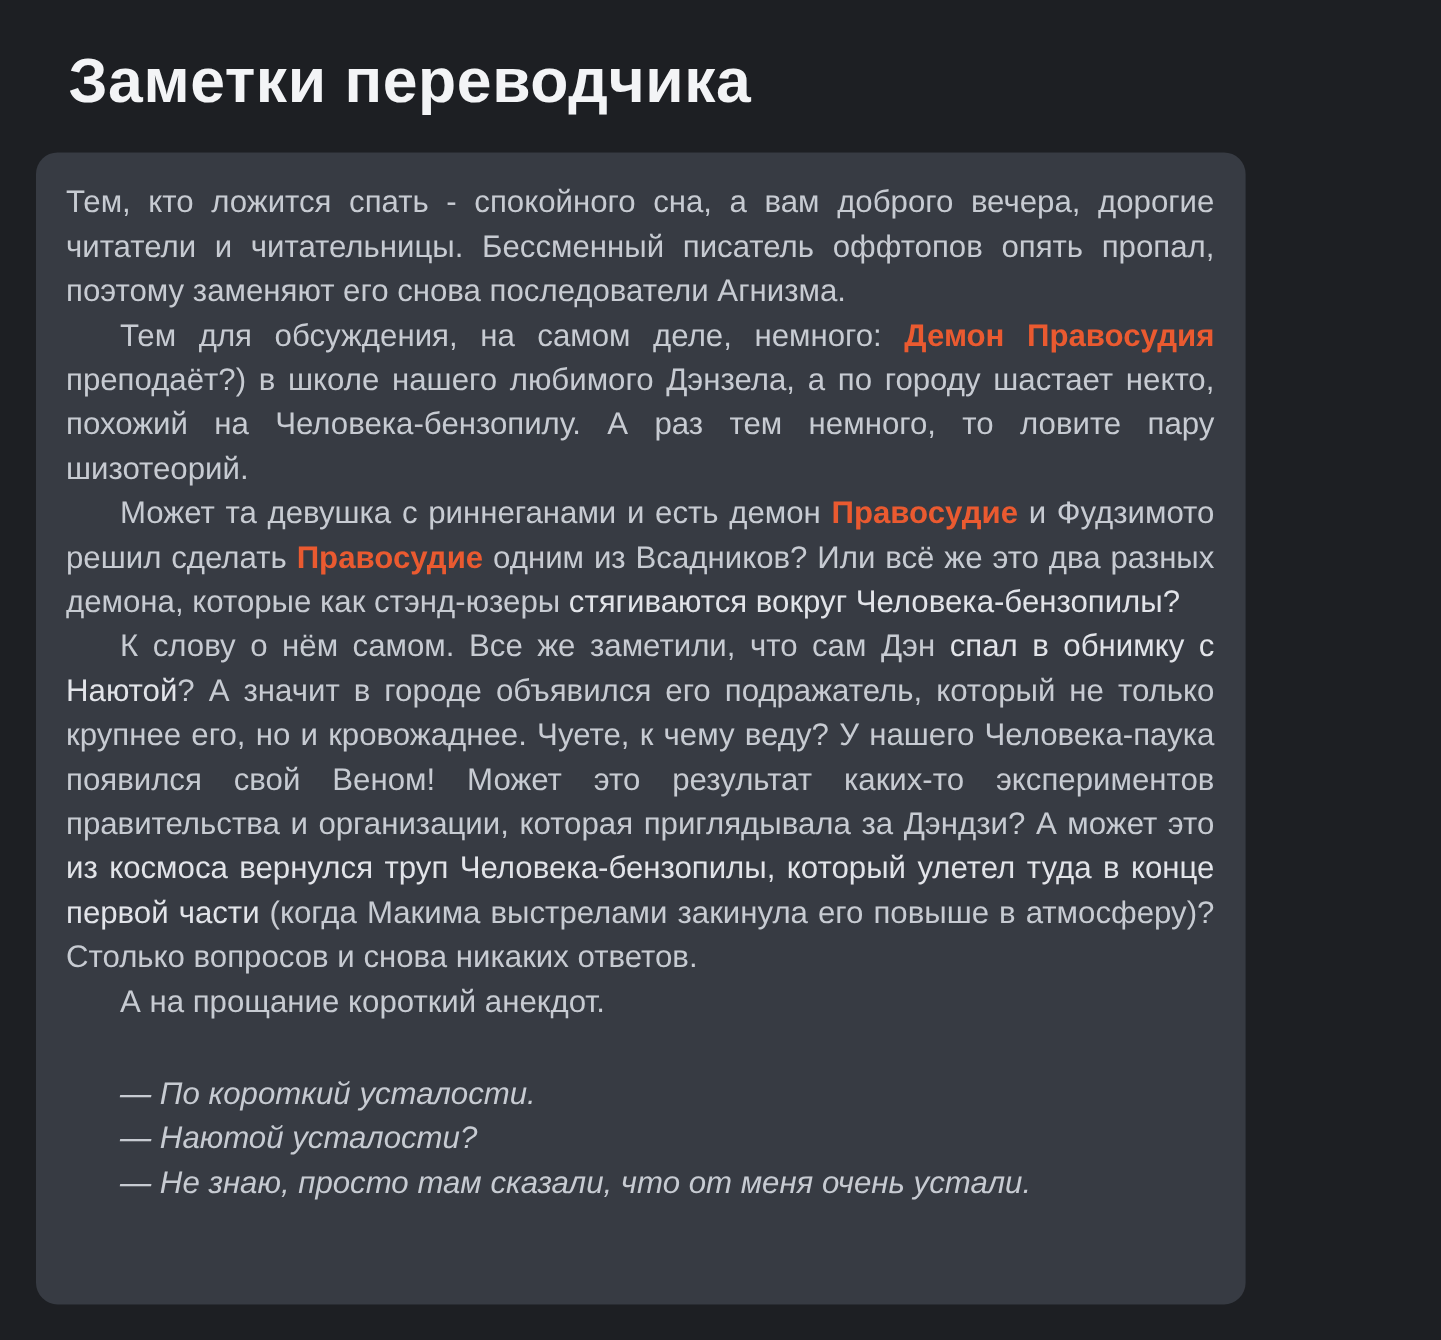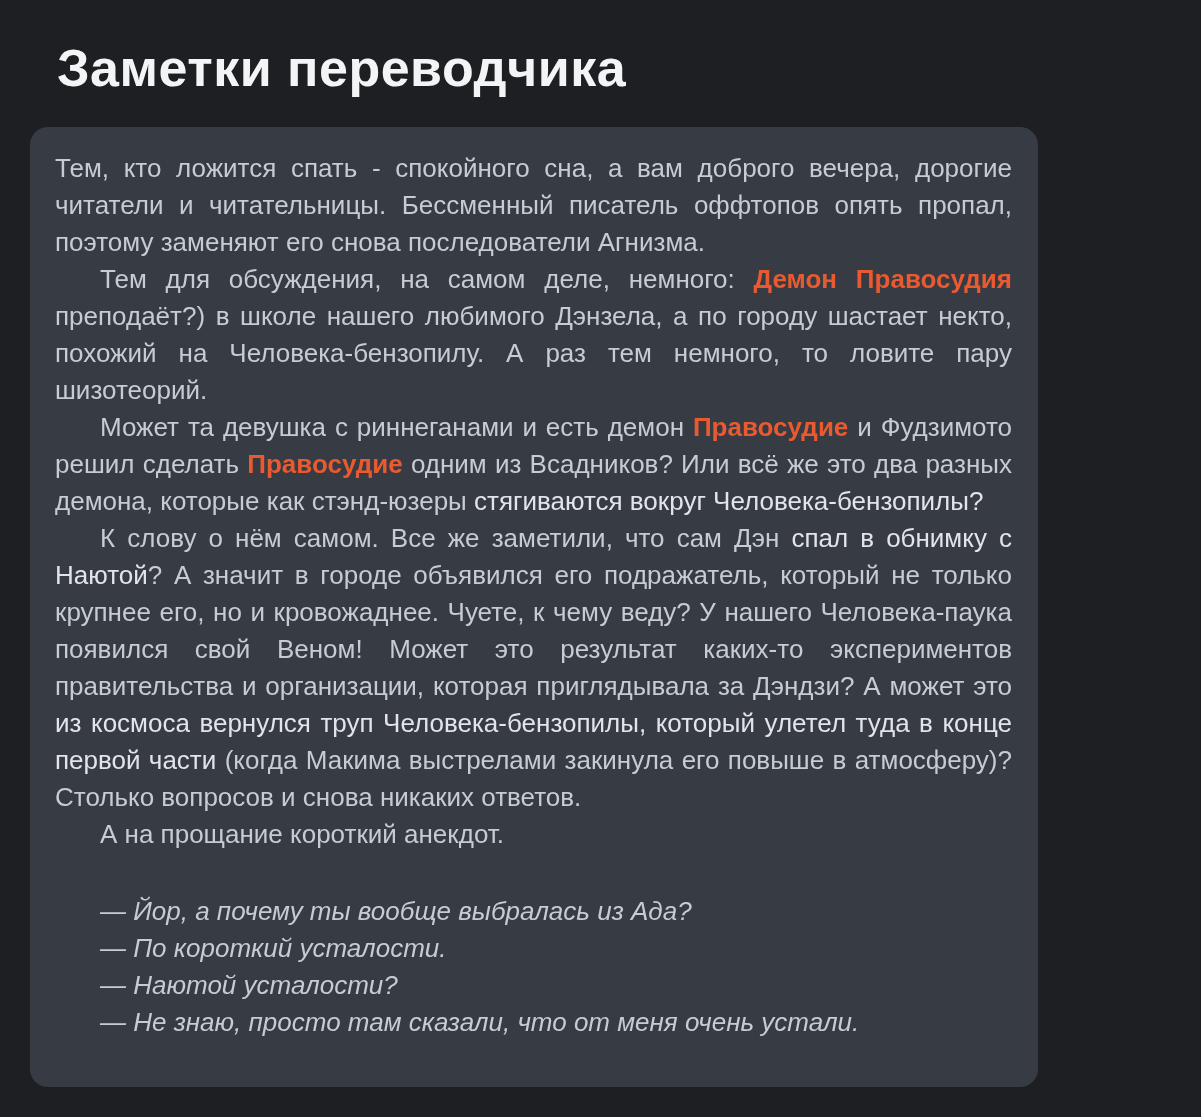--- a/index.html
+++ b/index.html
@@ -66,19 +66,18 @@
   <section class="panel">
     <div id="paragraphs">
         <p class="para"><span>Тем, кто ложится спать - спокойного сна, а вам доброго вечера, дорогие читатели и читательницы. Бессменный писатель оффтопов опять пропал, поэтому заменяют его снова последователи Агнизма.</span></p>
         <p class="para indent"><span>Тем для обсуждения, на самом деле, немного: </span><span class="run-accent">Демон Правосудия</span><span> преподаёт?) в школе нашего любимого Дэнзела, а по городу шастает некто, похожий на Человека-бензопилу. А раз тем немного, то ловите пару шизотеорий.</span></p>
         <p class="para indent"><span>Может та девушка с риннеганами и есть демон </span><span class="run-accent">Правосудие</span><span> и Фудзимото решил сделать </span><span class="run-accent">Правосудие</span><span> одним из Всадников? Или всё же это два разных демона, которые как стэнд-юзеры </span><span class="run-bold">стягиваются вокруг Человека-бензопилы?</span></p>
         <p class="para indent"><span>К слову о нём самом. Все же заметили, что сам Дэн </span><span class="run-bold">спал в обнимку с Наютой</span><span>? А значит в городе объявился его подражатель, который не только крупнее его, но и кровожаднее. Чуете, к чему веду? У нашего Человека-паука появился свой Веном! Может это результат каких-то экспериментов правительства и организации, которая приглядывала за Дэндзи? А может это </span><span class="run-bold">из космоса вернулся труп Человека-бензопилы, который улетел туда в конце первой части</span><span> (когда Макима выстрелами закинула его повыше в атмосферу)? Столько вопросов и снова никаких ответов.</span></p>
         <p class="para indent"><span>А на прощание короткий анекдот.</span></p>
       </div>
 
     <div id="joke" class="joke">
-        <p class="joke-line">— Йор, а почему ты вообще выбралась из Ада?</p>
         <p class="joke-line">— По короткий усталости.</p>
         <p class="joke-line">— Наютой усталости?</p>
         <p class="joke-line">— Не знаю, просто там сказали, что от меня очень устали.</p>
       </div>
   </section>
 </main>
 
 </body></html>

